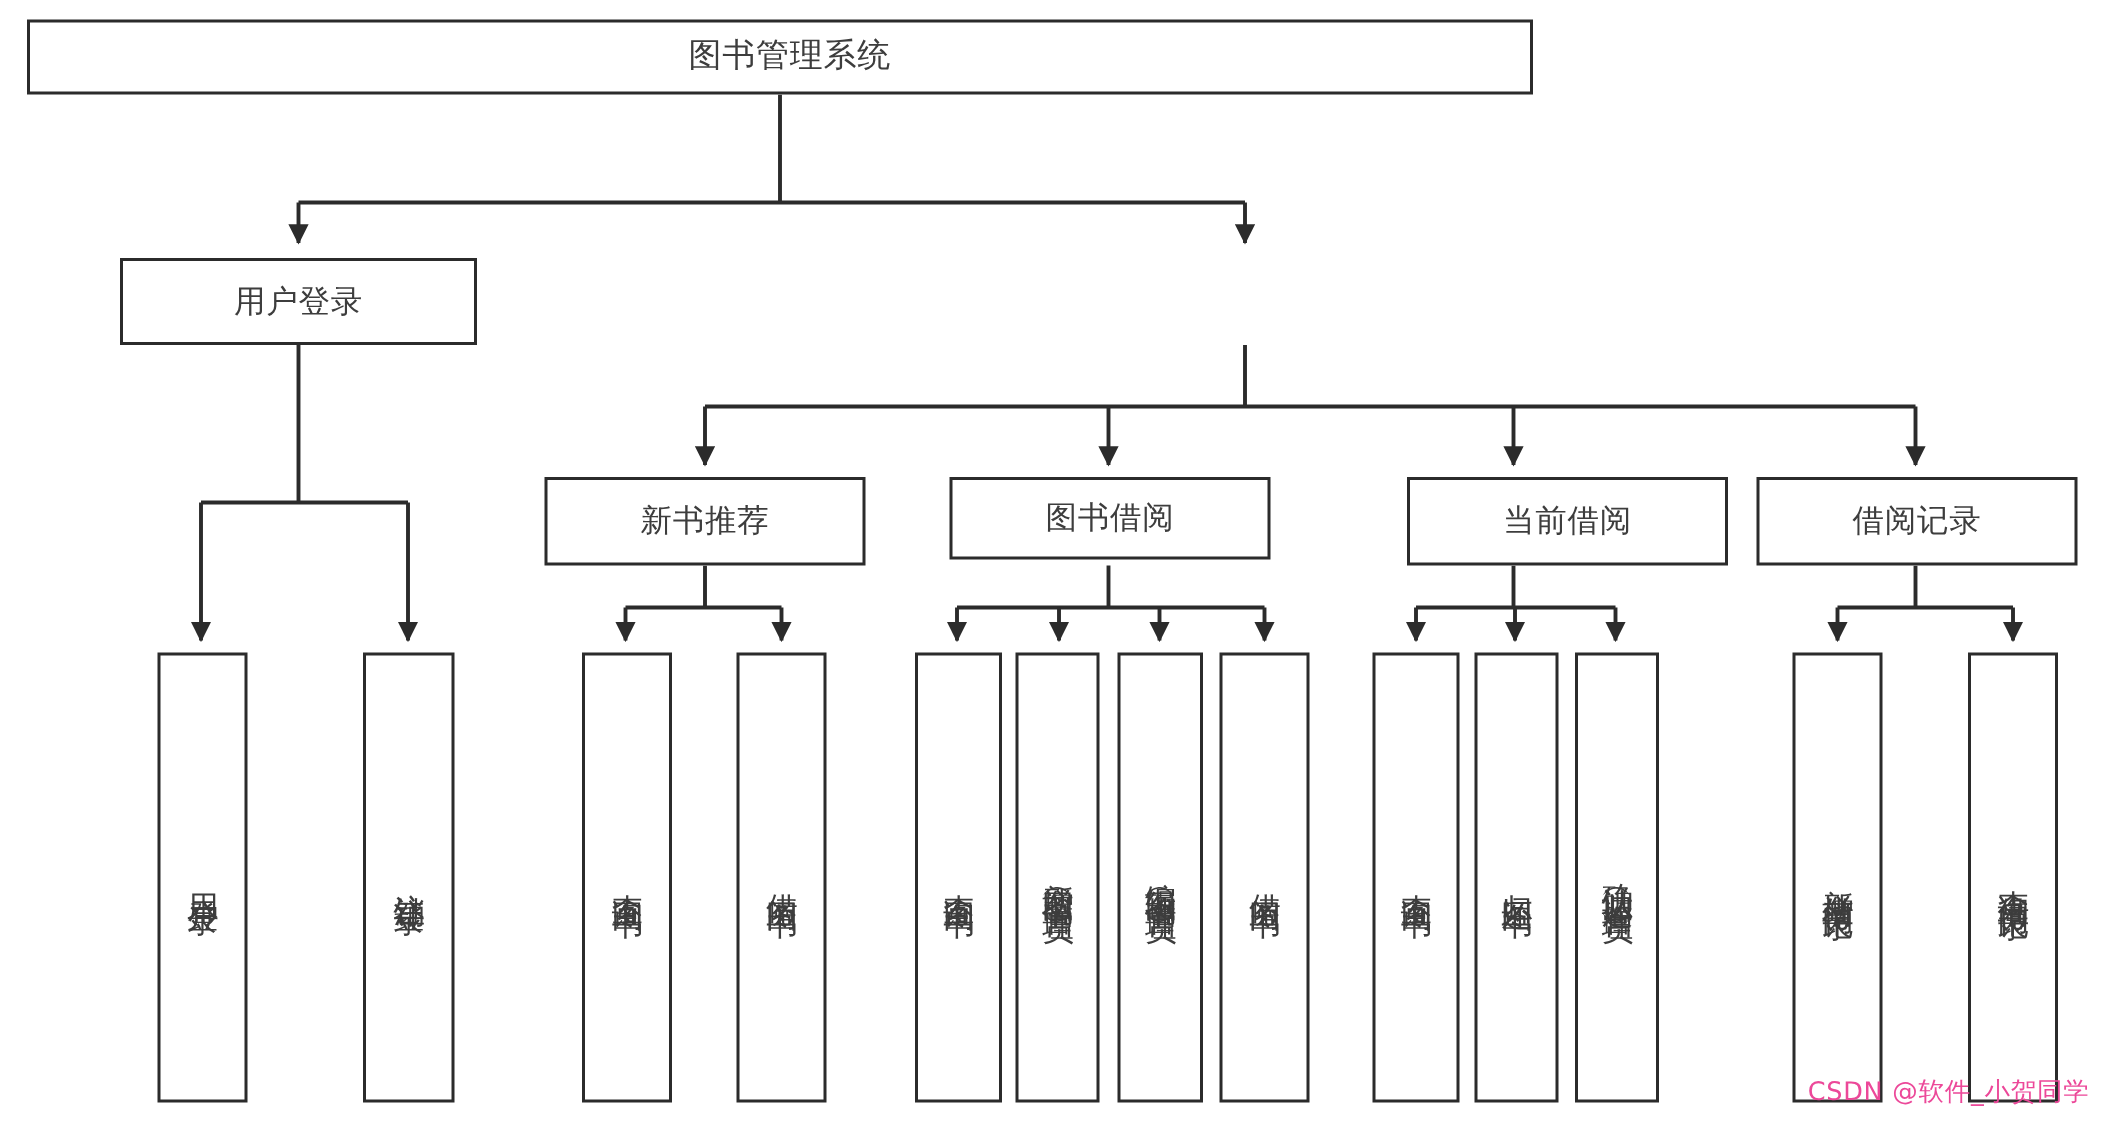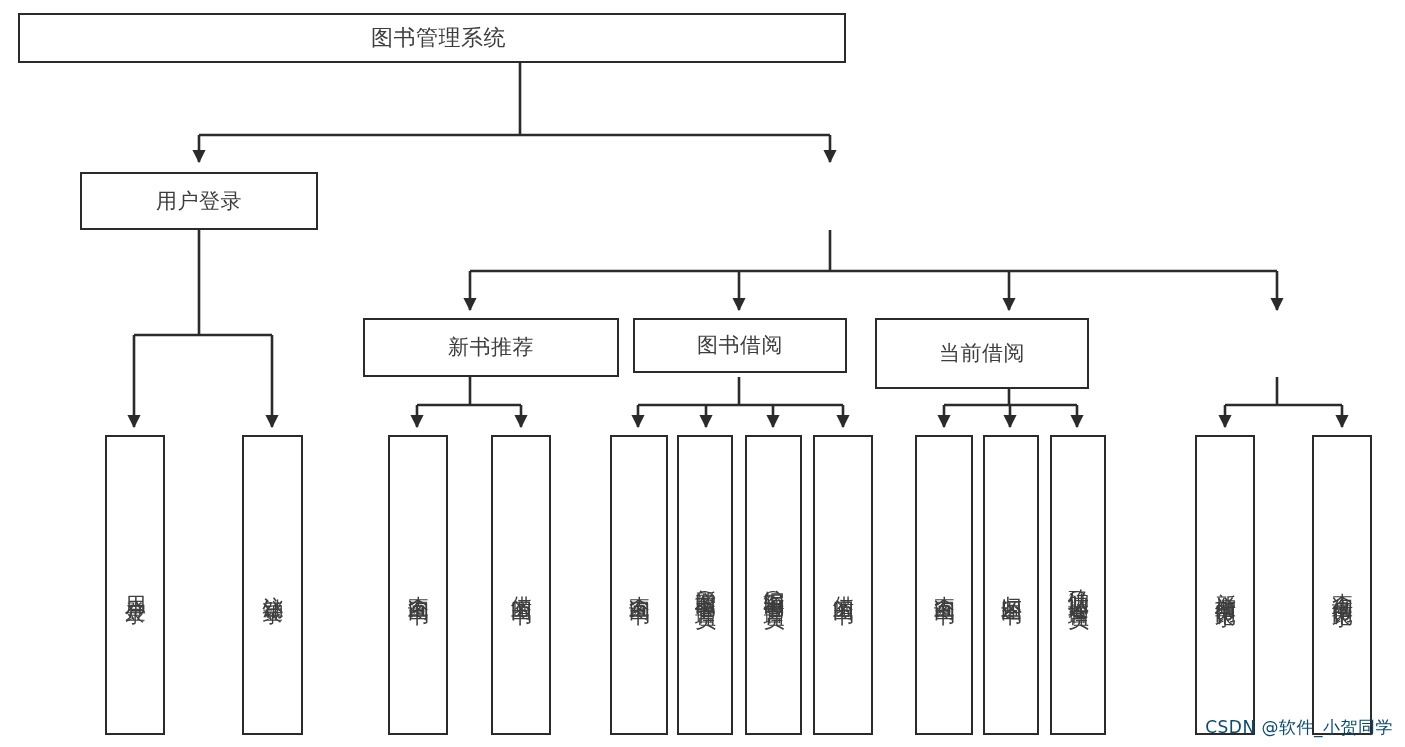--- a/index.html
+++ b/index.html
@@ -53,21 +53,21 @@
     white-space: nowrap;
     text-align: center;
   }
   .node-box.root .node-label {
     font-size: 22px;
   }
   #watermark {
     position: absolute;
     right: 12px;
     bottom: 8px;
-    color: #0c4a6e;
+    color: #ec4899;
     font-size: 17px;
     letter-spacing: 0.5px;
     pointer-events: none;
     white-space: nowrap;
   }
 </style>
 </head>
 <body>
 
 <div id="diagram-root">
@@ -115,36 +115,39 @@
       <path d="M 1010 405 L 1010 427" marker-end="url(#arrow)"></path>
       <path d="M 1077 405 L 1077 427" marker-end="url(#arrow)"></path>
 
       <path d="M 1277 377 L 1277 405"></path>
       <path d="M 1225 405 L 1342 405"></path>
       <path d="M 1225 405 L 1225 427" marker-end="url(#arrow)"></path>
       <path d="M 1342 405 L 1342 427" marker-end="url(#arrow)"></path>
     </g>
   </svg>
 
-  <div class="node-box root" style="left:18px; top:13px; width:828px; height:50px;padding-left:13px;">
+  <div class="node-box root" style="left:18px; top:13px; width:1004px; height:50px;padding-left:13px;">
     <span class="node-label">图书管理系统</span>
   </div>
 
   <div class="node-box" style="left:80px; top:172px; width:238px; height:58px;">
     <span class="node-label">用户登录</span>
   </div>
 
-  <div class="node-box" style="left:363px; top:318px; width:256px; height:59px;">
+  <div class="node-box" style="left:363px; top:318px; width:214px; height:59px;">
     <span class="node-label">新书推荐</span>
   </div>
   <div class="node-box" style="left:633px; top:318px; width:214px; height:55px;">
     <span class="node-label">图书借阅</span>
   </div>
-  <div class="node-box" style="left:875px; top:318px; width:214px; height:71px;">
+  <div class="node-box" style="left:938px; top:318px; width:214px; height:59px;">
     <span class="node-label">当前借阅</span>
+  </div>
+  <div class="node-box" style="left:1171px; top:318px; width:214px; height:59px;">
+    <span class="node-label">借阅记录</span>
   </div>
 
   <div class="node-box vertical" style="left:105px; top:435px; width:60px; height:300px;">
     <span class="node-label">用户登录</span>
   </div>
   <div class="node-box vertical" style="left:242px; top:435px; width:61px; height:300px;">
     <span class="node-label">注销登录</span>
   </div>
 
   <div class="node-box vertical" style="left:388px; top:435px; width:60px; height:300px;">

